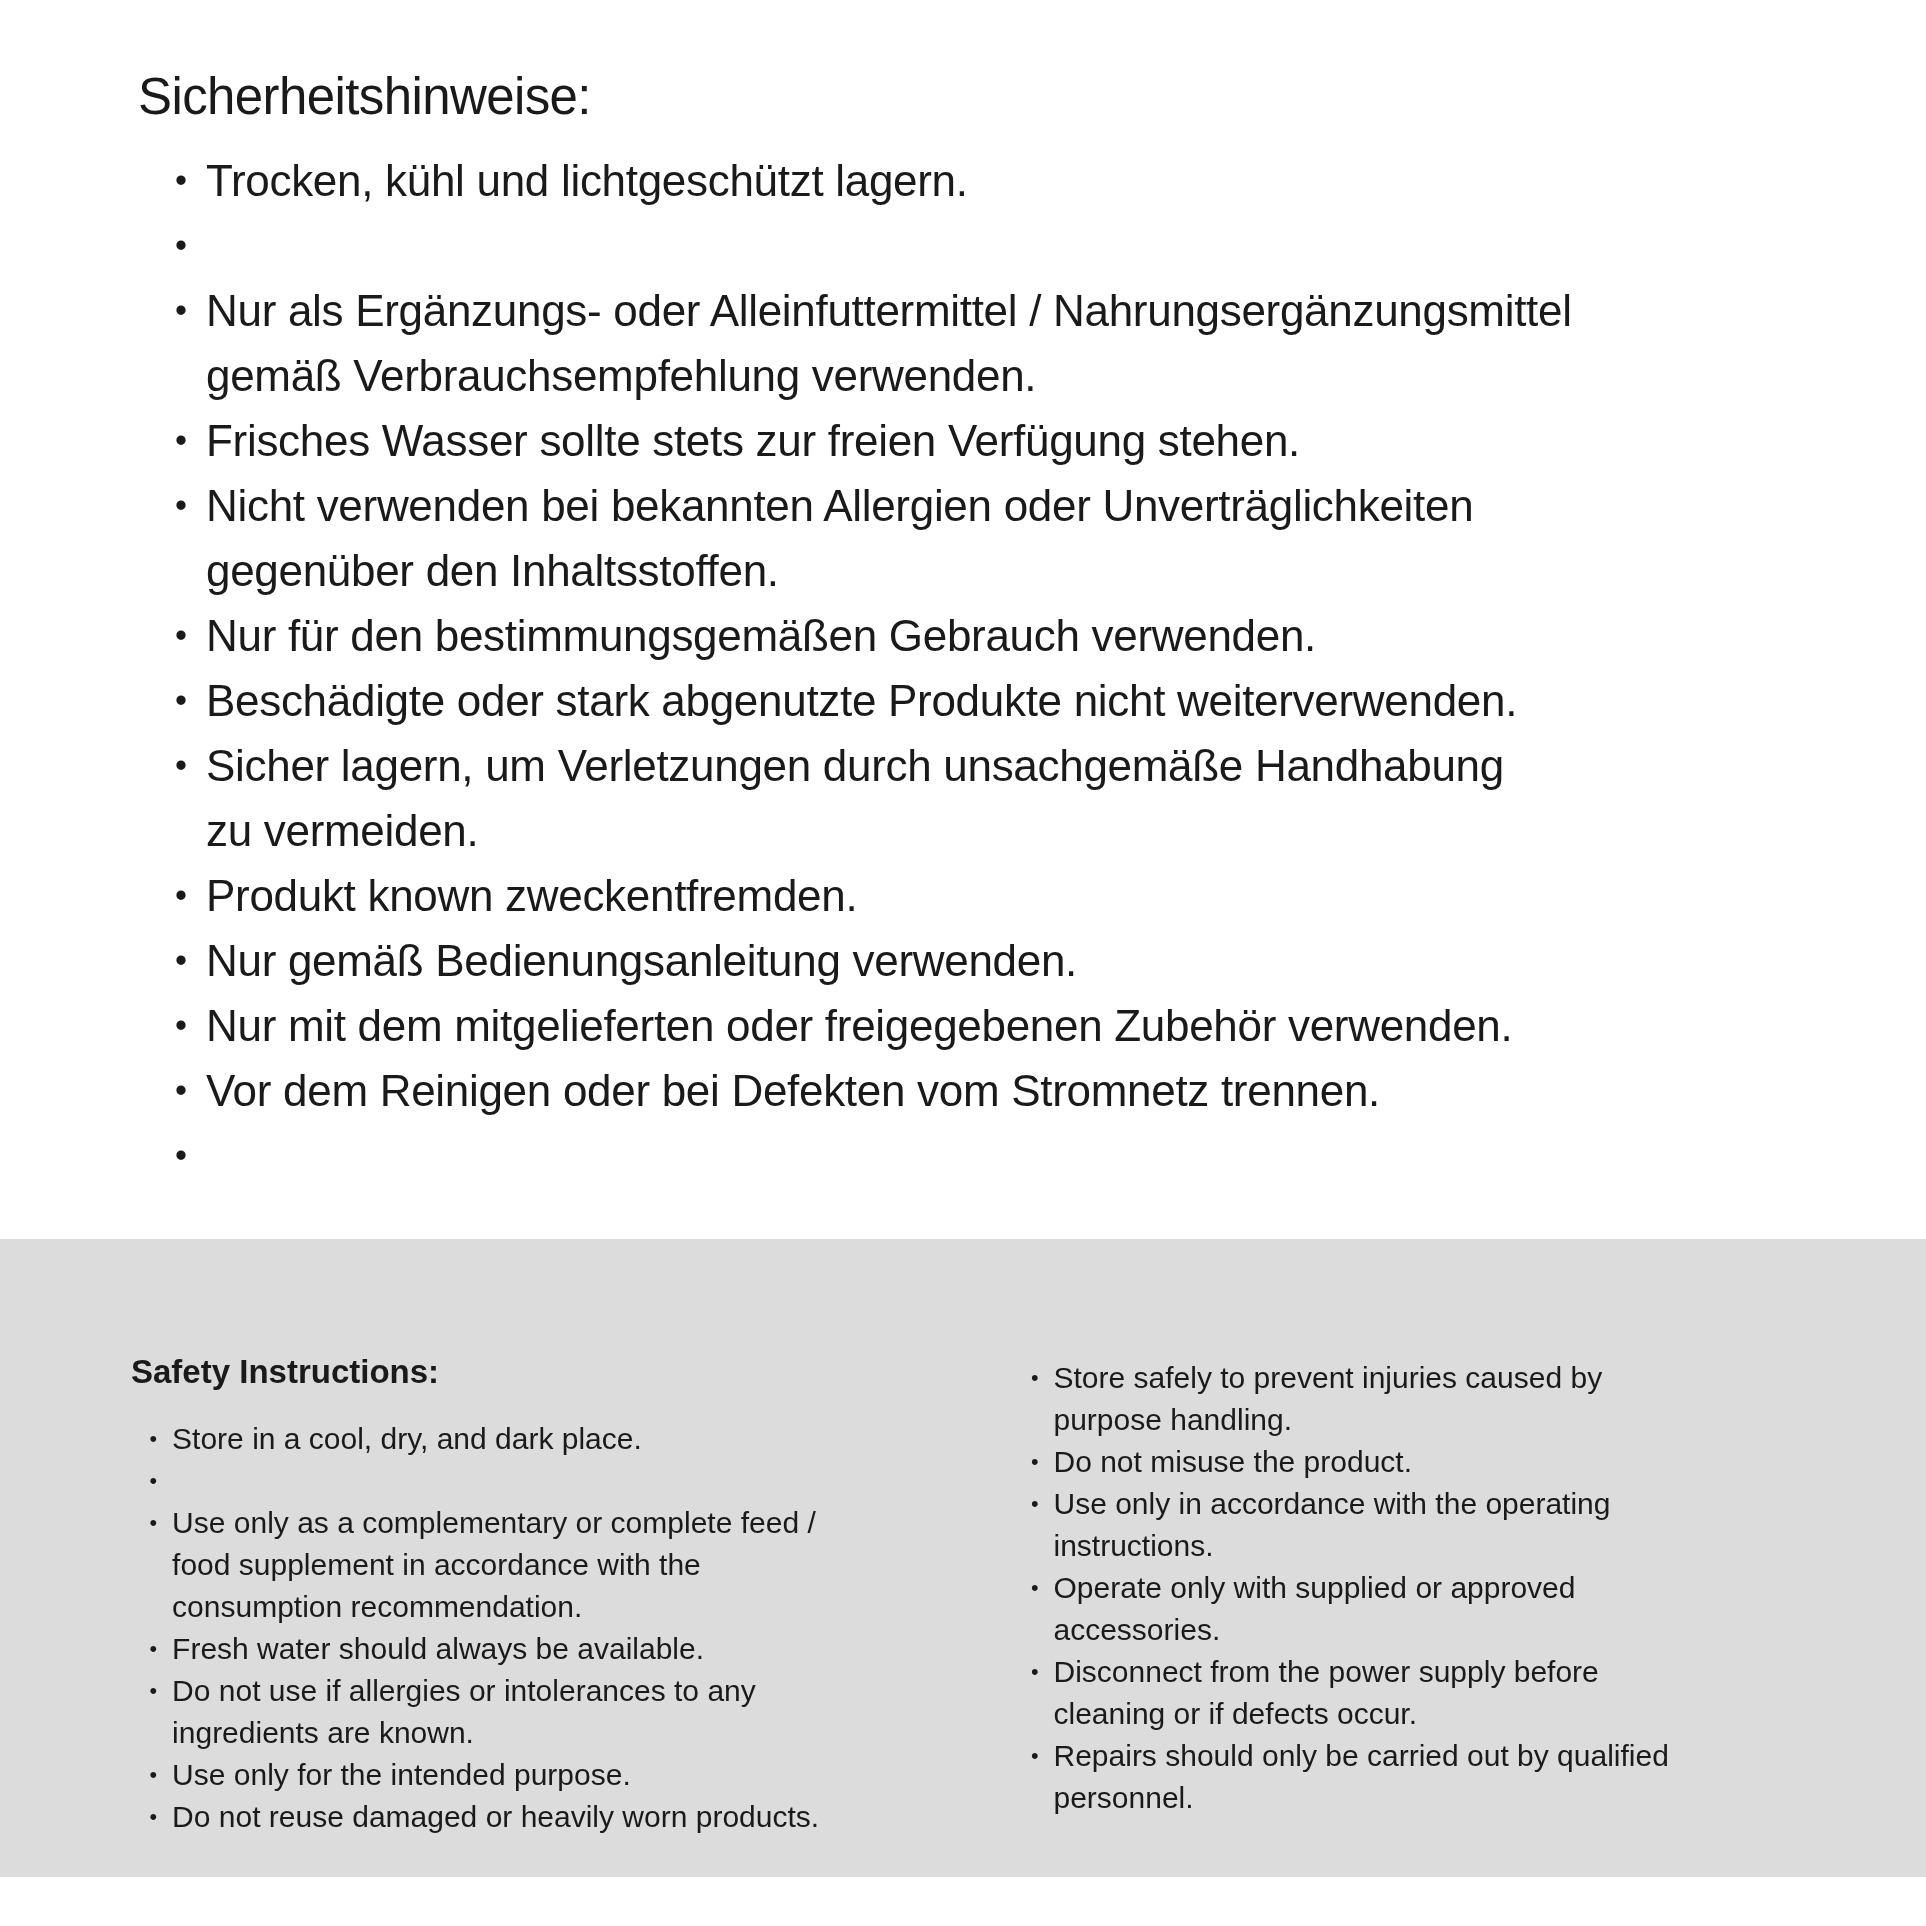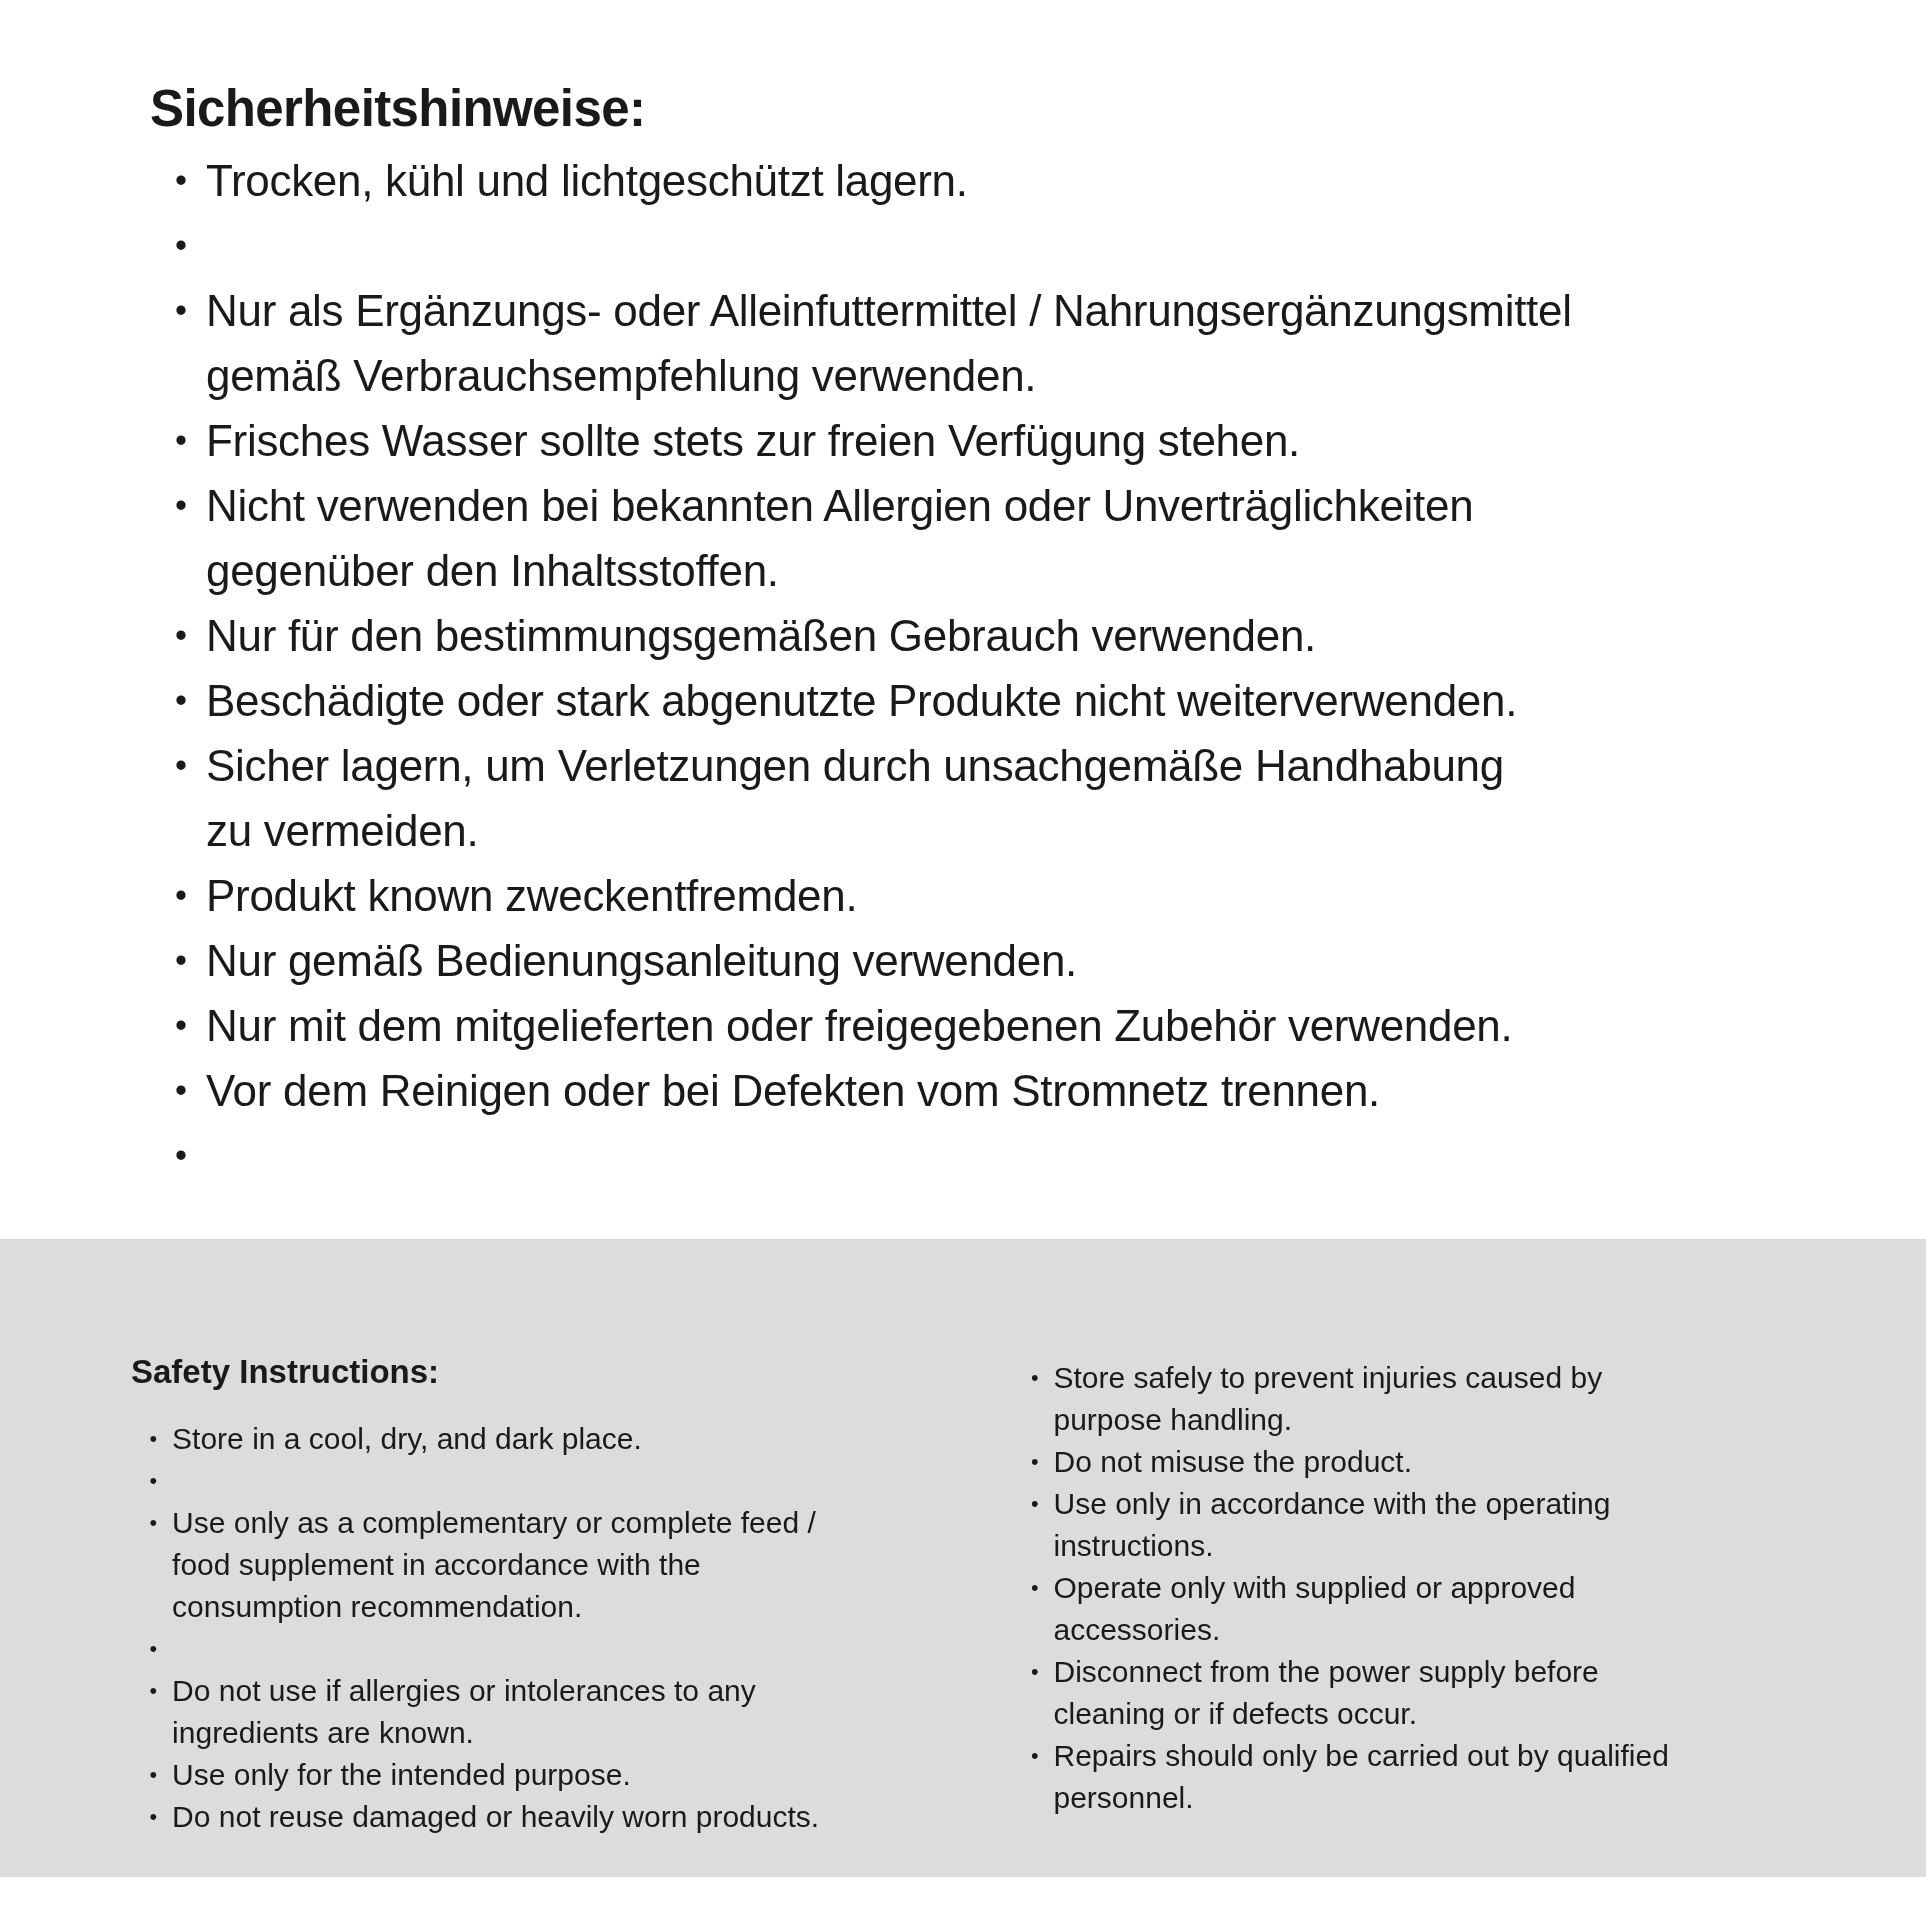--- a/index.html
+++ b/index.html
@@ -4,21 +4,21 @@
 <style>
   html,body{margin:0;padding:0;}
   body{
     width:1926px;height:1926px;position:relative;overflow:hidden;
     background:var(--page_bg,#ffffff);
     color:var(--text,#1a1a1a);
     font-family:"Liberation Sans","DejaVu Sans",sans-serif;
   }
   
   .de-section{position:absolute;left:0;top:0;width:1926px;height:1288px;background:var(--page_bg,#ffffff);}
-  .de-heading{position:absolute;left:138px;top:67px;margin:12px;font-size:51px;line-height:59px;font-weight:700;letter-spacing:-0.6px;}
+  .de-heading{position:absolute;left:138px;top:67px;margin:0;font-size:51px;line-height:59px;font-weight:400;letter-spacing:-0.6px;}
   .de-list{position:absolute;left:0;top:148px;margin:0;padding:0 32px 0 175px;list-style:none;width:1719px;box-sizing:border-box;}
   .de-list li{display:flex;font-size:44px;line-height:65px;letter-spacing:-0.3px;}
   .de-list .bullet{flex:0 0 31px;font-size:0.78em;}
   
   .en-section{position:absolute;left:0;top:1239px;width:1926px;height:638px;background:var(--panel_bg,#dcdcdc);}
   .en-col-left{position:absolute;left:131px;top:113px;width:900px;}
   .en-heading{margin:0;font-size:33px;line-height:39px;font-weight:700;}
   .en-list{list-style:none;margin:27px 0 0;padding:0 0 0 18.6px;}
   .en-col-right{position:absolute;left:1031px;top:118px;width:863px;}
   .en-col-right .en-list{margin:0;padding:0;}
@@ -102,20 +102,21 @@
           <span class="bullet">•</span>
         </li>
       <li>
           <span class="bullet">•</span>
           <span class="itext">Use only as a complementary or complete feed /
 food supplement in accordance with the
 consumption recommendation.</span>
         </li>
       <li>
           <span class="bullet">•</span>
+          <span class="itext">Fresh water should always be available.</span>
         </li>
       <li>
           <span class="bullet">•</span>
           <span class="itext">Do not use if allergies or intolerances to any
 ingredients are known.</span>
         </li>
       <li>
           <span class="bullet">•</span>
           <span class="itext">Use only for the intended purpose.</span>
         </li>

